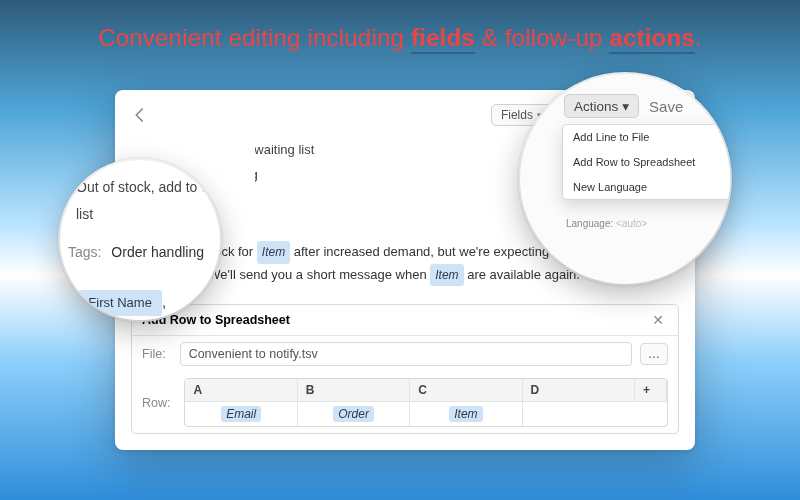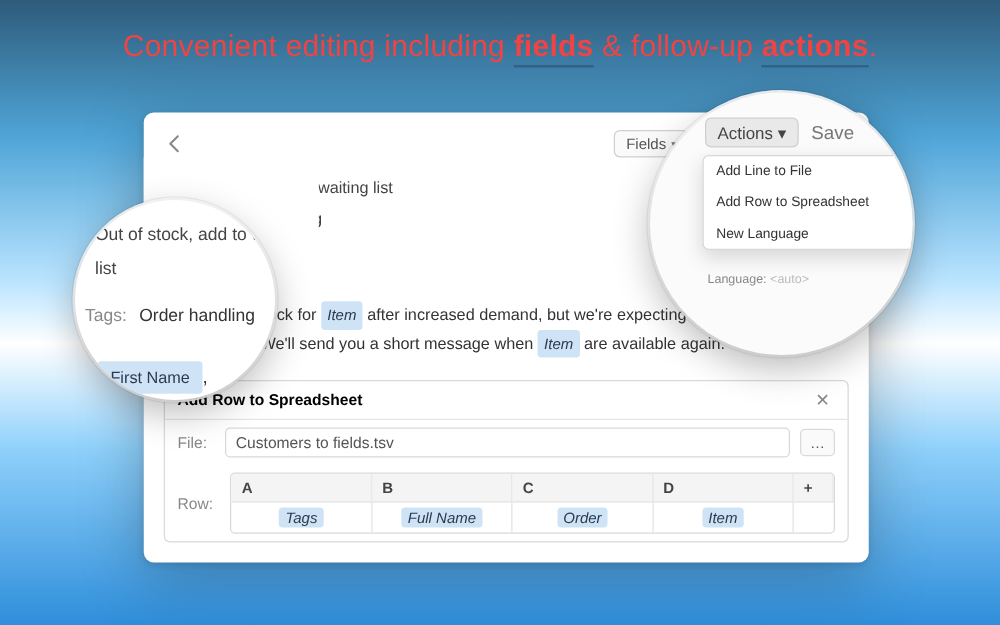--- a/index.html
+++ b/index.html
@@ -191,36 +191,33 @@
     <span> are available again.</span>
   </div>
 
   <div class="action-box">
     <div class="action-header">
       <span class="title">Add Row to Spreadsheet</span>
       <span class="close-x">✕</span>
     </div>
     <div class="file-row">
       <span class="muted-label">File:</span>
-      <div class="file-input">Customers to fields.tsv</div>
+      <div class="file-input">Convenient to notify.tsv</div>
       <div class="file-more">…</div>
     </div>
     <div class="row-row">
       <span class="muted-label">Row:</span>
       <div class="cols-table">
         <div class="hdr">A</div>
         <div class="hdr">B</div>
         <div class="hdr">C</div>
         <div class="hdr">D</div>
         <div class="hdr">+</div>
         <div class="cell">
-            <span class="token token-sm">Tags</span>
-          </div>
-        <div class="cell">
-            <span class="token token-sm">Full Name</span>
+            <span class="token token-sm">Email</span>
           </div>
         <div class="cell">
             <span class="token token-sm">Order</span>
           </div>
         <div class="cell">
             <span class="token token-sm">Item</span>
           </div>
         <div class="cell"></div>
       </div>
     </div>

